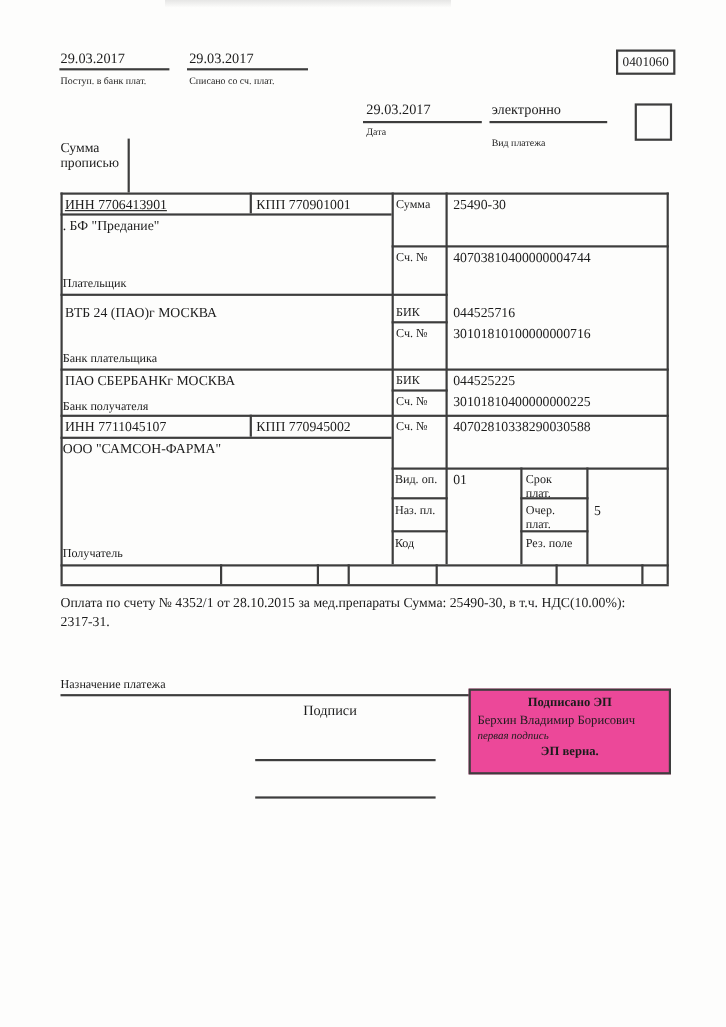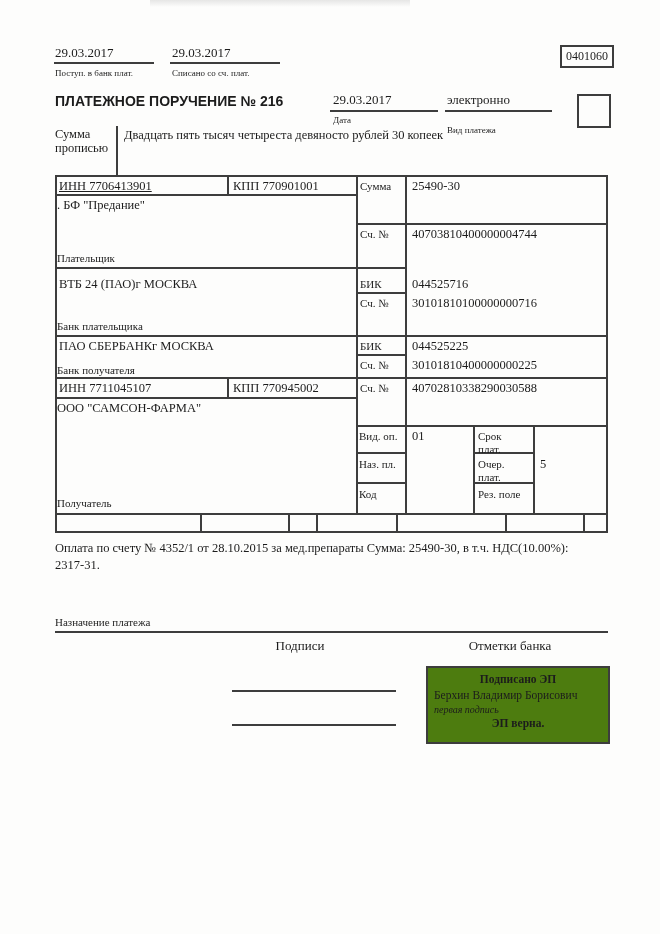--- a/index.html
+++ b/index.html
@@ -37,35 +37,33 @@
   <div class="abs t9" style="left:55px;top:68px;">Поступ. в банк плат.</div>
 
   <div class="abs t12" style="left:172px;top:46px;font-size:13px;">29.03.2017</div>
   <div class="hline" style="left:170px;top:62px;width:110px;"></div>
   <div class="abs t9" style="left:172px;top:68px;">Списано со сч. плат.</div>
 
   <div class="codebox" style="left:560px;top:45px;width:50px;height:19px;">
     <span>0401060</span>
   </div>
 
-  <div class="abs title" style="left:55px;top:93px;">ПЛАТЕЖНОЕ ПОРУЧЕНИЕ № 216</div>
 
   <div class="abs t12" style="left:333px;top:93px;font-size:13px;">29.03.2017</div>
   <div class="hline" style="left:330px;top:110px;width:108px;"></div>
   <div class="abs t9" style="left:333px;top:115px;">Дата</div>
 
   <div class="abs t12" style="left:447px;top:93px;font-size:13px;font-family:Liberation Serif, serif;">электронно</div>
   <div class="hline" style="left:445px;top:110px;width:107px;"></div>
   <div class="abs t9" style="left:447px;top:125px;">Вид платежа</div>
 
   <div class="codebox" style="left:577px;top:94px;width:30px;height:30px;"></div>
 
   <div class="abs t12 wrap" style="left:55px;top:127px;width:58px;">Сумма прописью</div>
   <div class="vline" style="left:116px;top:126px;height:49px;"></div>
-  <div class="abs t12 wrap" style="left:124px;top:128px;width:470px;">Двадцать пять тысяч четыреста девяносто рублей 30 копеек</div>
 
   <div class="hline" style="left:55px;top:175px;width:553px;"></div>
   <div class="vline" style="left:55px;top:175px;height:356px;"></div>
   <div class="vline" style="left:606px;top:175px;height:356px;"></div>
   <div class="vline" style="left:356px;top:175px;height:338px;"></div>
   <div class="vline" style="left:405px;top:175px;height:338px;"></div>
 
   <div class="vline" style="left:227px;top:175px;height:19px;"></div>
   <div class="hline" style="left:55px;top:194px;width:301px;"></div>
   <div class="hline" style="left:356px;top:223px;width:252px;"></div>
@@ -139,20 +137,20 @@
   <div class="abs t11" style="left:55px;top:616px;">Назначение платежа</div>
   <div class="hline" style="left:55px;top:631px;width:553px;"></div>
 
 
   <div class="abs t12" style="left:240px;top:639px;width:120px;text-align:center;font-size:13px;">Подписи</div>
   <div class="abs t12" style="left:430px;top:639px;width:160px;text-align:center;font-size:13px;">Отметки банка</div>
 
   <div class="hline" style="left:232px;top:690px;width:164px;"></div>
   <div class="hline" style="left:232px;top:724px;width:164px;"></div>
 
-  <div class="abs" style="left:426px;top:666px;width:180px;height:74px;border:2px solid #3d3d3d;background:#4d7c0f;">
+  <div class="abs" style="left:426px;top:626px;width:180px;height:74px;border:2px solid #3d3d3d;background:#ec4899;">
     <div class="abs t11" style="left:0;top:5px;width:180px;text-align:center;font-weight:bold;font-size:11.5px;">Подписано ЭП</div>
     <div class="abs t11" style="left:6px;top:21px;font-size:11.5px;">Берхин Владимир Борисович</div>
     <div class="abs t11" style="left:6px;top:35px;font-style:italic;font-size:10px;">первая подпись</div>
     <div class="abs t11" style="left:0;top:49px;width:180px;text-align:center;font-weight:bold;font-size:11.5px;">ЭП верна.</div>
   </div>
 
 </div>
 
 </body></html>

